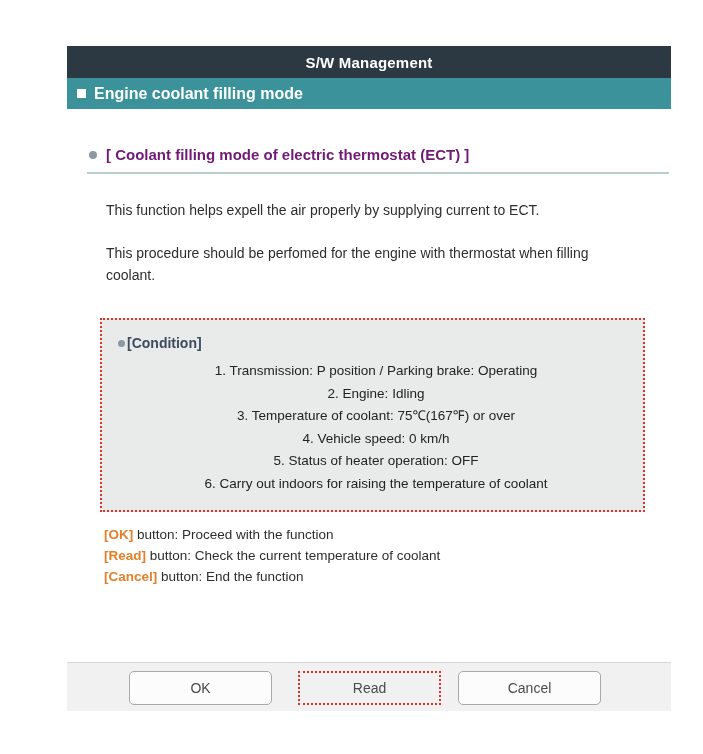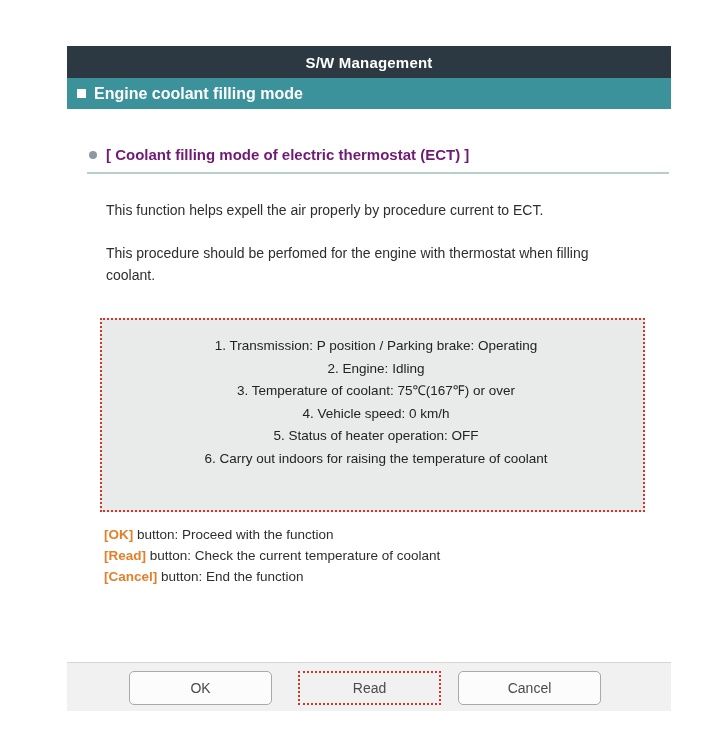--- a/index.html
+++ b/index.html
@@ -118,24 +118,28 @@
     <span>Engine coolant filling mode</span>
   </div>
 
   <div class="title-row">
     <span class="dot"></span>
     <span>[ Coolant filling mode of electric thermostat (ECT) ]</span>
   </div>
 
   <div class="rule"></div>
 
-  <div class="para1">This function helps expell the air properly by procedure current to ECT.</div>
+  <div class="para1">This function helps expell the air properly by supplying current to ECT.</div>
   <div class="para2">This procedure should be perfomed for the engine with thermostat when filling coolant.</div>
 
   <div class="cond-box">
+    <div class="cond-title">
+      <span class="dot"></span>
+      <span>[Condition]</span>
+    </div>
     <div class="cond-item">1. Transmission: P position / Parking brake: Operating</div>
     <div class="cond-item">2. Engine: Idling</div>
     <div class="cond-item">3. Temperature of coolant: 75℃(167℉) or over</div>
     <div class="cond-item">4. Vehicle speed: 0 km/h</div>
     <div class="cond-item">5. Status of heater operation: OFF</div>
     <div class="cond-item">6. Carry out indoors for raising the temperature of coolant</div>
   </div>
 
   <div class="legend">
     <div><span class="key">[OK]</span><span> button: Proceed with the function</span></div>

